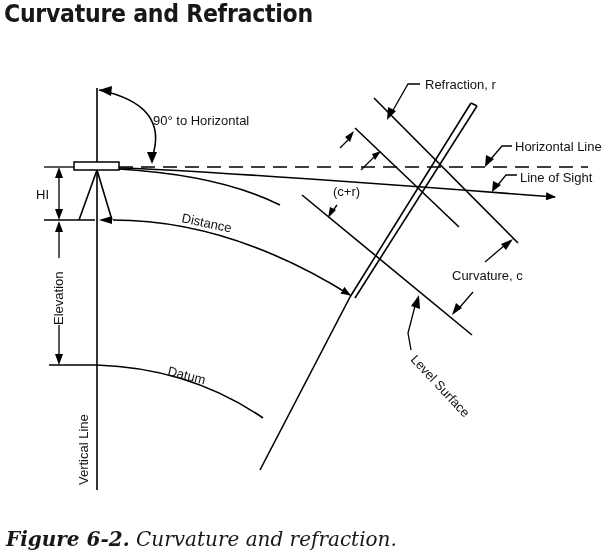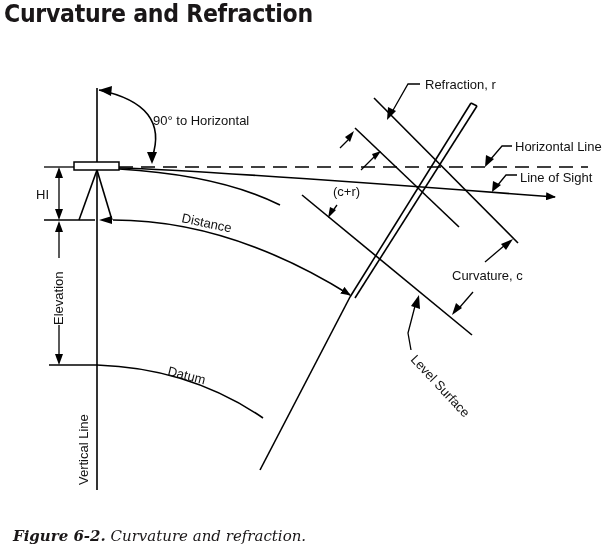--- a/index.html
+++ b/index.html
@@ -4,22 +4,22 @@
 <style>
   html, body { margin: 0; padding: 0; background: #ffffff; }
   body { width: 615px; height: 552px; position: relative; overflow: hidden; }
   .title {
     position: absolute; left: 4px; top: 0px;
     font-family: "DejaVu Sans", sans-serif; font-weight: bold;
     font-size: 24px; letter-spacing: -0.3px; color: #1a1718;
     transform: scaleX(0.92); transform-origin: left top;
   }
   .caption {
-    position: absolute; left: 13px; top: 527px;
-    font-family: "DejaVu Serif", serif; font-size: 15px; color: #1a1718;
+    position: absolute; left: 6px; top: 527px;
+    font-family: "DejaVu Serif", serif; font-size: 20px; color: #1a1718;
     font-style: italic;
   }
   .caption b { font-weight: bold; }
   svg.diagram { position: absolute; left: 0; top: 0; }
   svg text { font-family: "Liberation Sans", sans-serif; font-size: 13px; fill: #111; }
   .ln { stroke: #000; stroke-width: 1.6; fill: none; }
   .thin { stroke: #000; stroke-width: 1.3; fill: none; }
   .dash { stroke: #000; stroke-width: 1.6; fill: none; stroke-dasharray: 14 8; }
   .ah { fill: #000; stroke: none; }
 </style>

